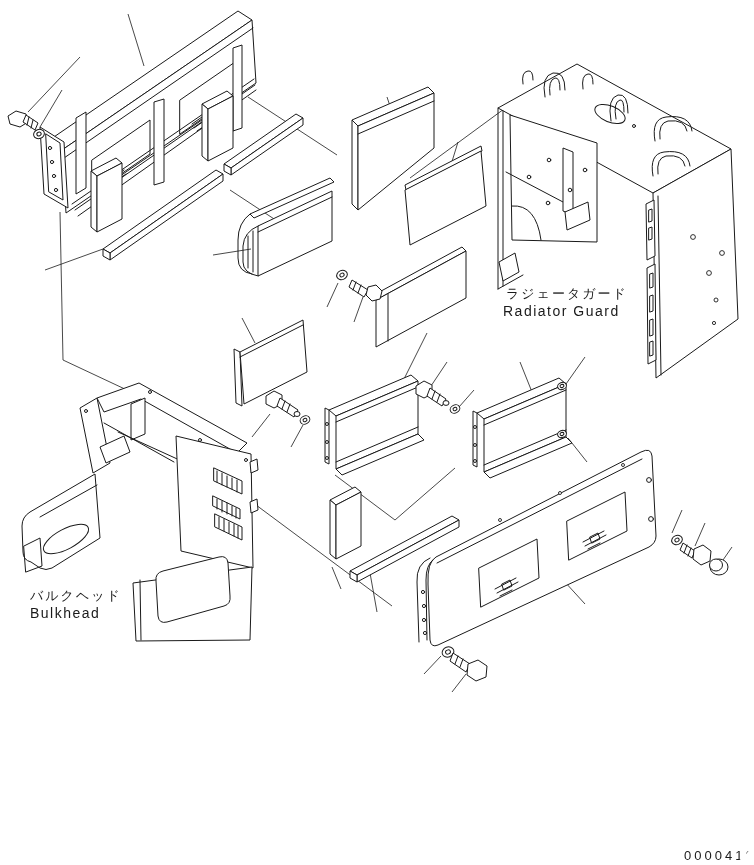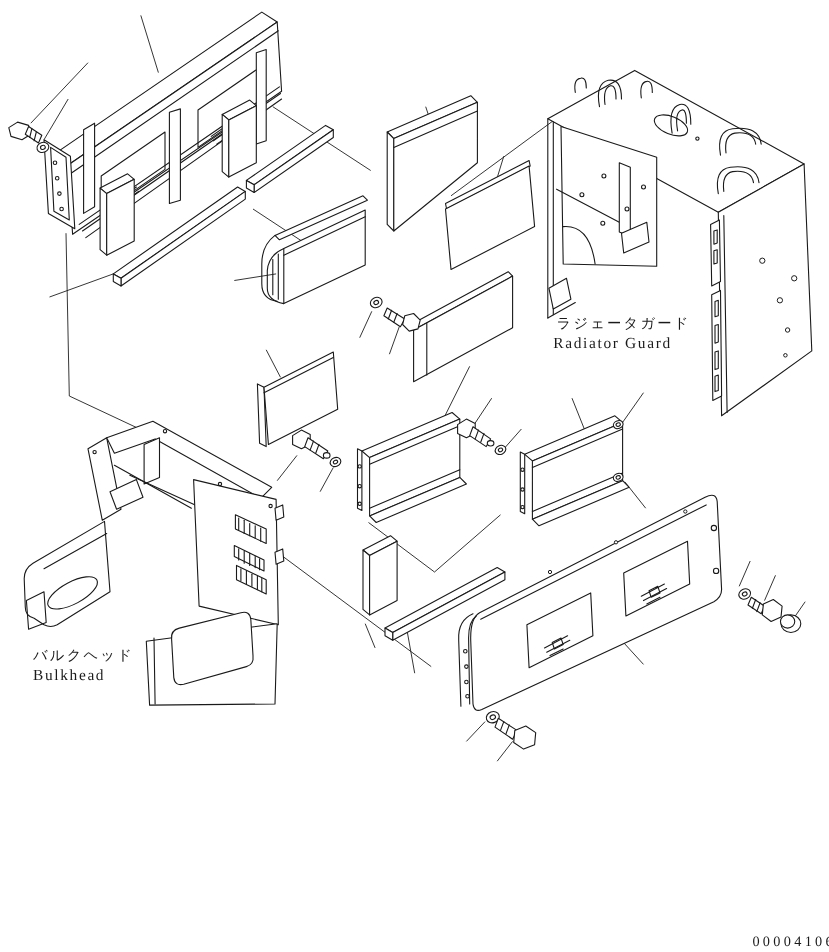--- a/index.html
+++ b/index.html
@@ -1,18 +1,18 @@
 <!DOCTYPE html>
 <html style="--line: #1a1a1a; --bg: #ffffff;"><head>
 <meta charset="utf-8">
 <style>
   :root{ --line:#1a1a1a; --bg:#ffffff; }
   html,body{ margin:0; padding:0; background:var(--bg); }
   .page{ position:relative; width:754px; height:865px; background:var(--bg); overflow:hidden;
-         font-family:Liberation Serif, serif; }
+         font-family:Liberation Sans, sans-serif;border-radius:32px; }
   svg{ display:block; }
   .ln{ stroke:var(--line); stroke-width:1; fill:none; stroke-linecap:round; stroke-linejoin:round; }
   .fc{ stroke:var(--line); stroke-width:1; fill:#ffffff; stroke-linejoin:round; }
   .thin{ stroke:var(--line); stroke-width:0.8; fill:none; }
   .dot{ stroke:var(--line); stroke-width:0.9; fill:#ffffff; }
   text{ fill:var(--line); }
   .lbl-jp{ font-size:13px; letter-spacing:2px; }
   .lbl-en{ font-size:14px; letter-spacing:1.5px; }
   .dwg-no{ font-size:13px; letter-spacing:3px; }
 </style>

